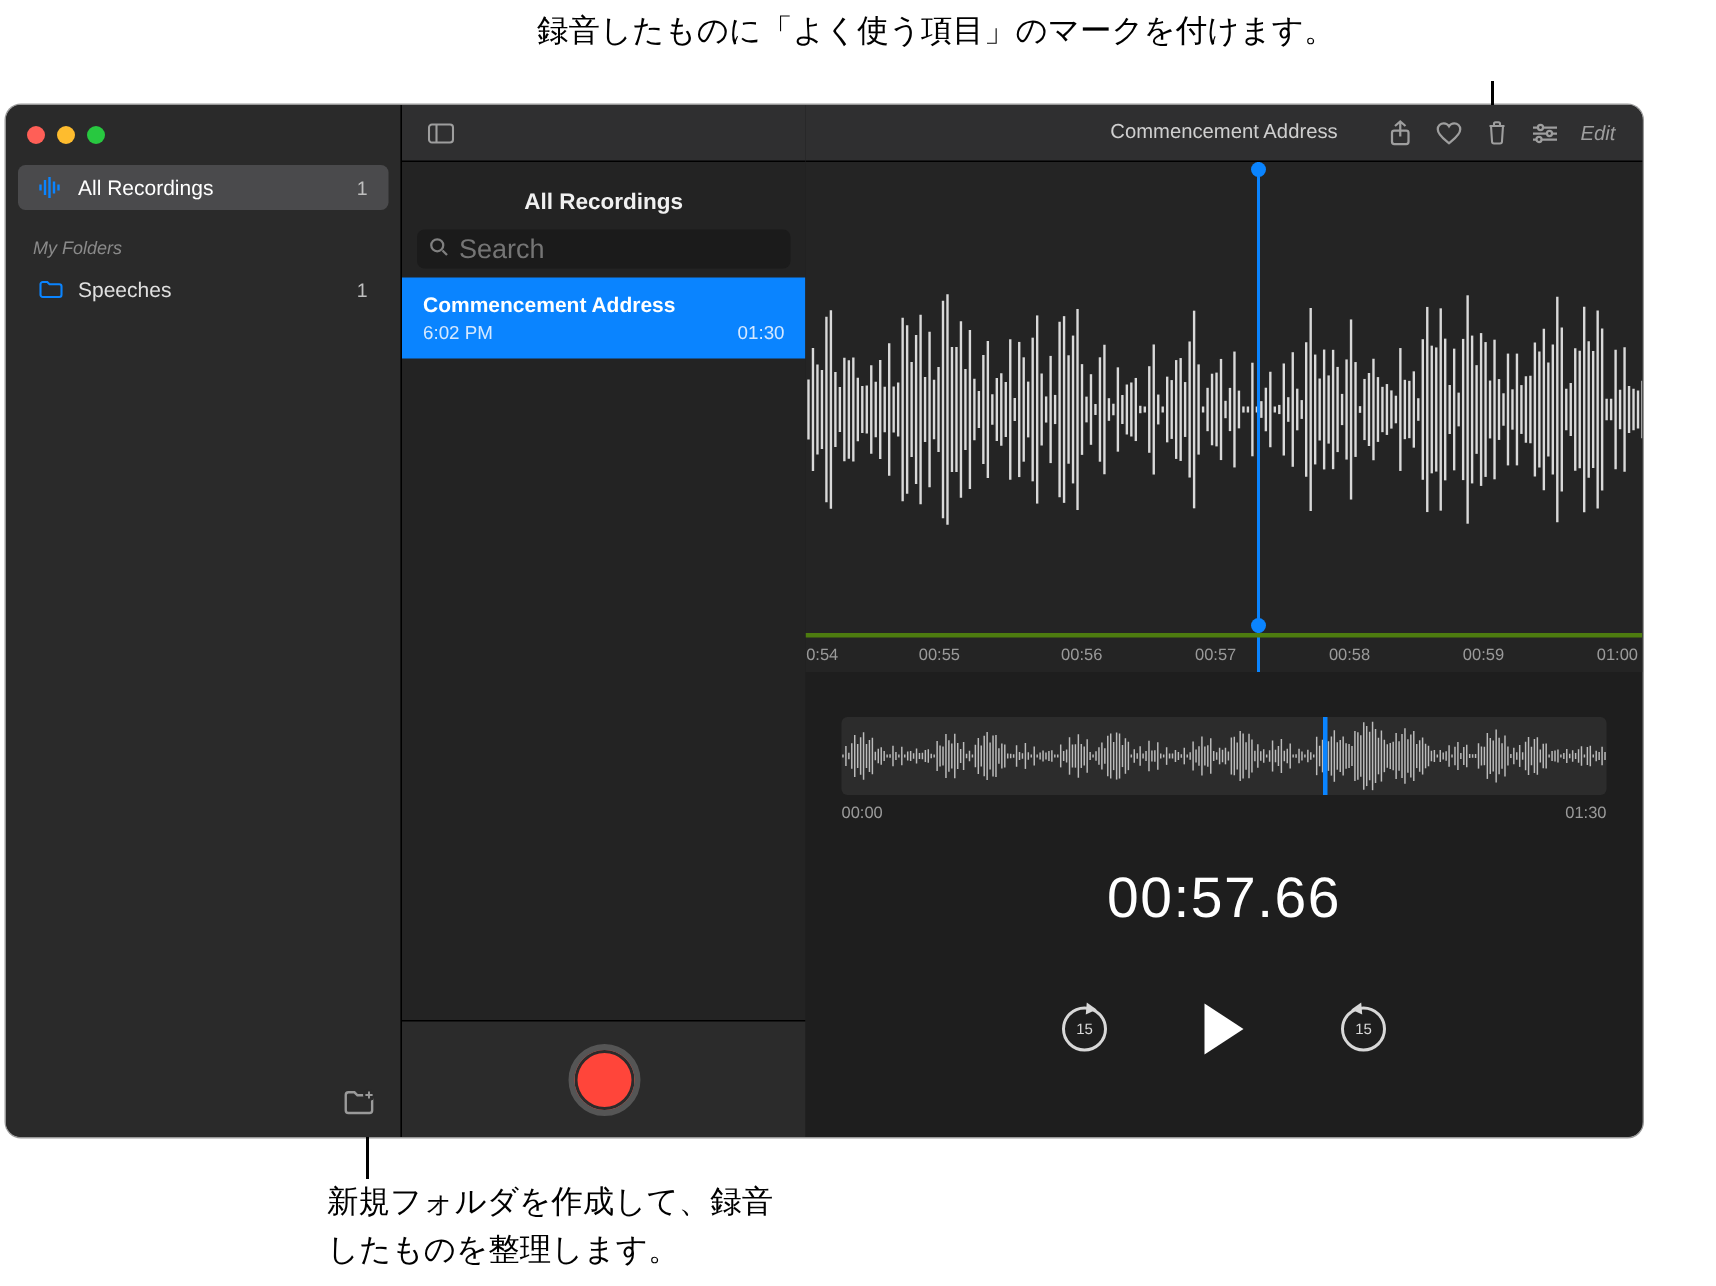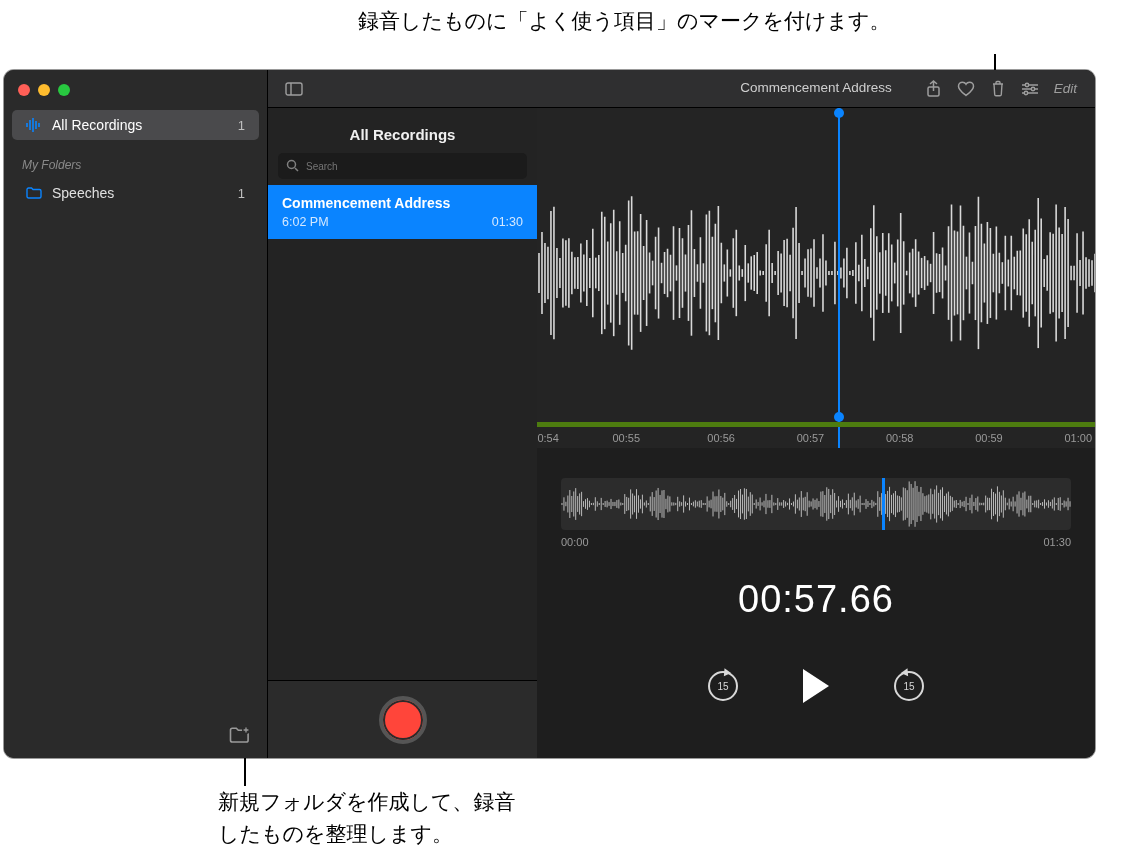--- a/index.html
+++ b/index.html
@@ -103,21 +103,21 @@
     padding: 10px 10px 6px;
   }
   .search {
     width:100%;
     background:#1b1b1b;
     border:none;
     border-radius:5px;
     height:26px;
     padding: 0 8px 0 28px;
     color:#ccc;
-    font-size:10px;
+    font-size:18px;
   }
   .search-wrap { position:relative; }
   .search-icon {
     position:absolute; left:18px; top:15px; color:#808080;
   }
 
   .recording-item {
     background:#0a84ff;
     color:#fff;
     padding:10px 14px 10px;
@@ -198,21 +198,21 @@
     background:#0a84ff;
     border-radius:50%;
   }
   .playhead::before { top:0; }
   .playhead::after { bottom:26px; }
 
   .time-ruler {
     position:absolute;
     left:0; right:0; bottom:0;
     height:26px;
-    border-top:5px solid #4d7c0f;
+    border-top:3px solid #4d7c0f;
     display:flex;
     align-items:center;
     font-size:11px;
     color:#9a9a9a;
     padding:0 6px;
   }
   .time-ruler span { position:absolute; transform:translateX(-50%); }
 
   .wave-mini-wrap {
     padding: 30px 24px 6px;

